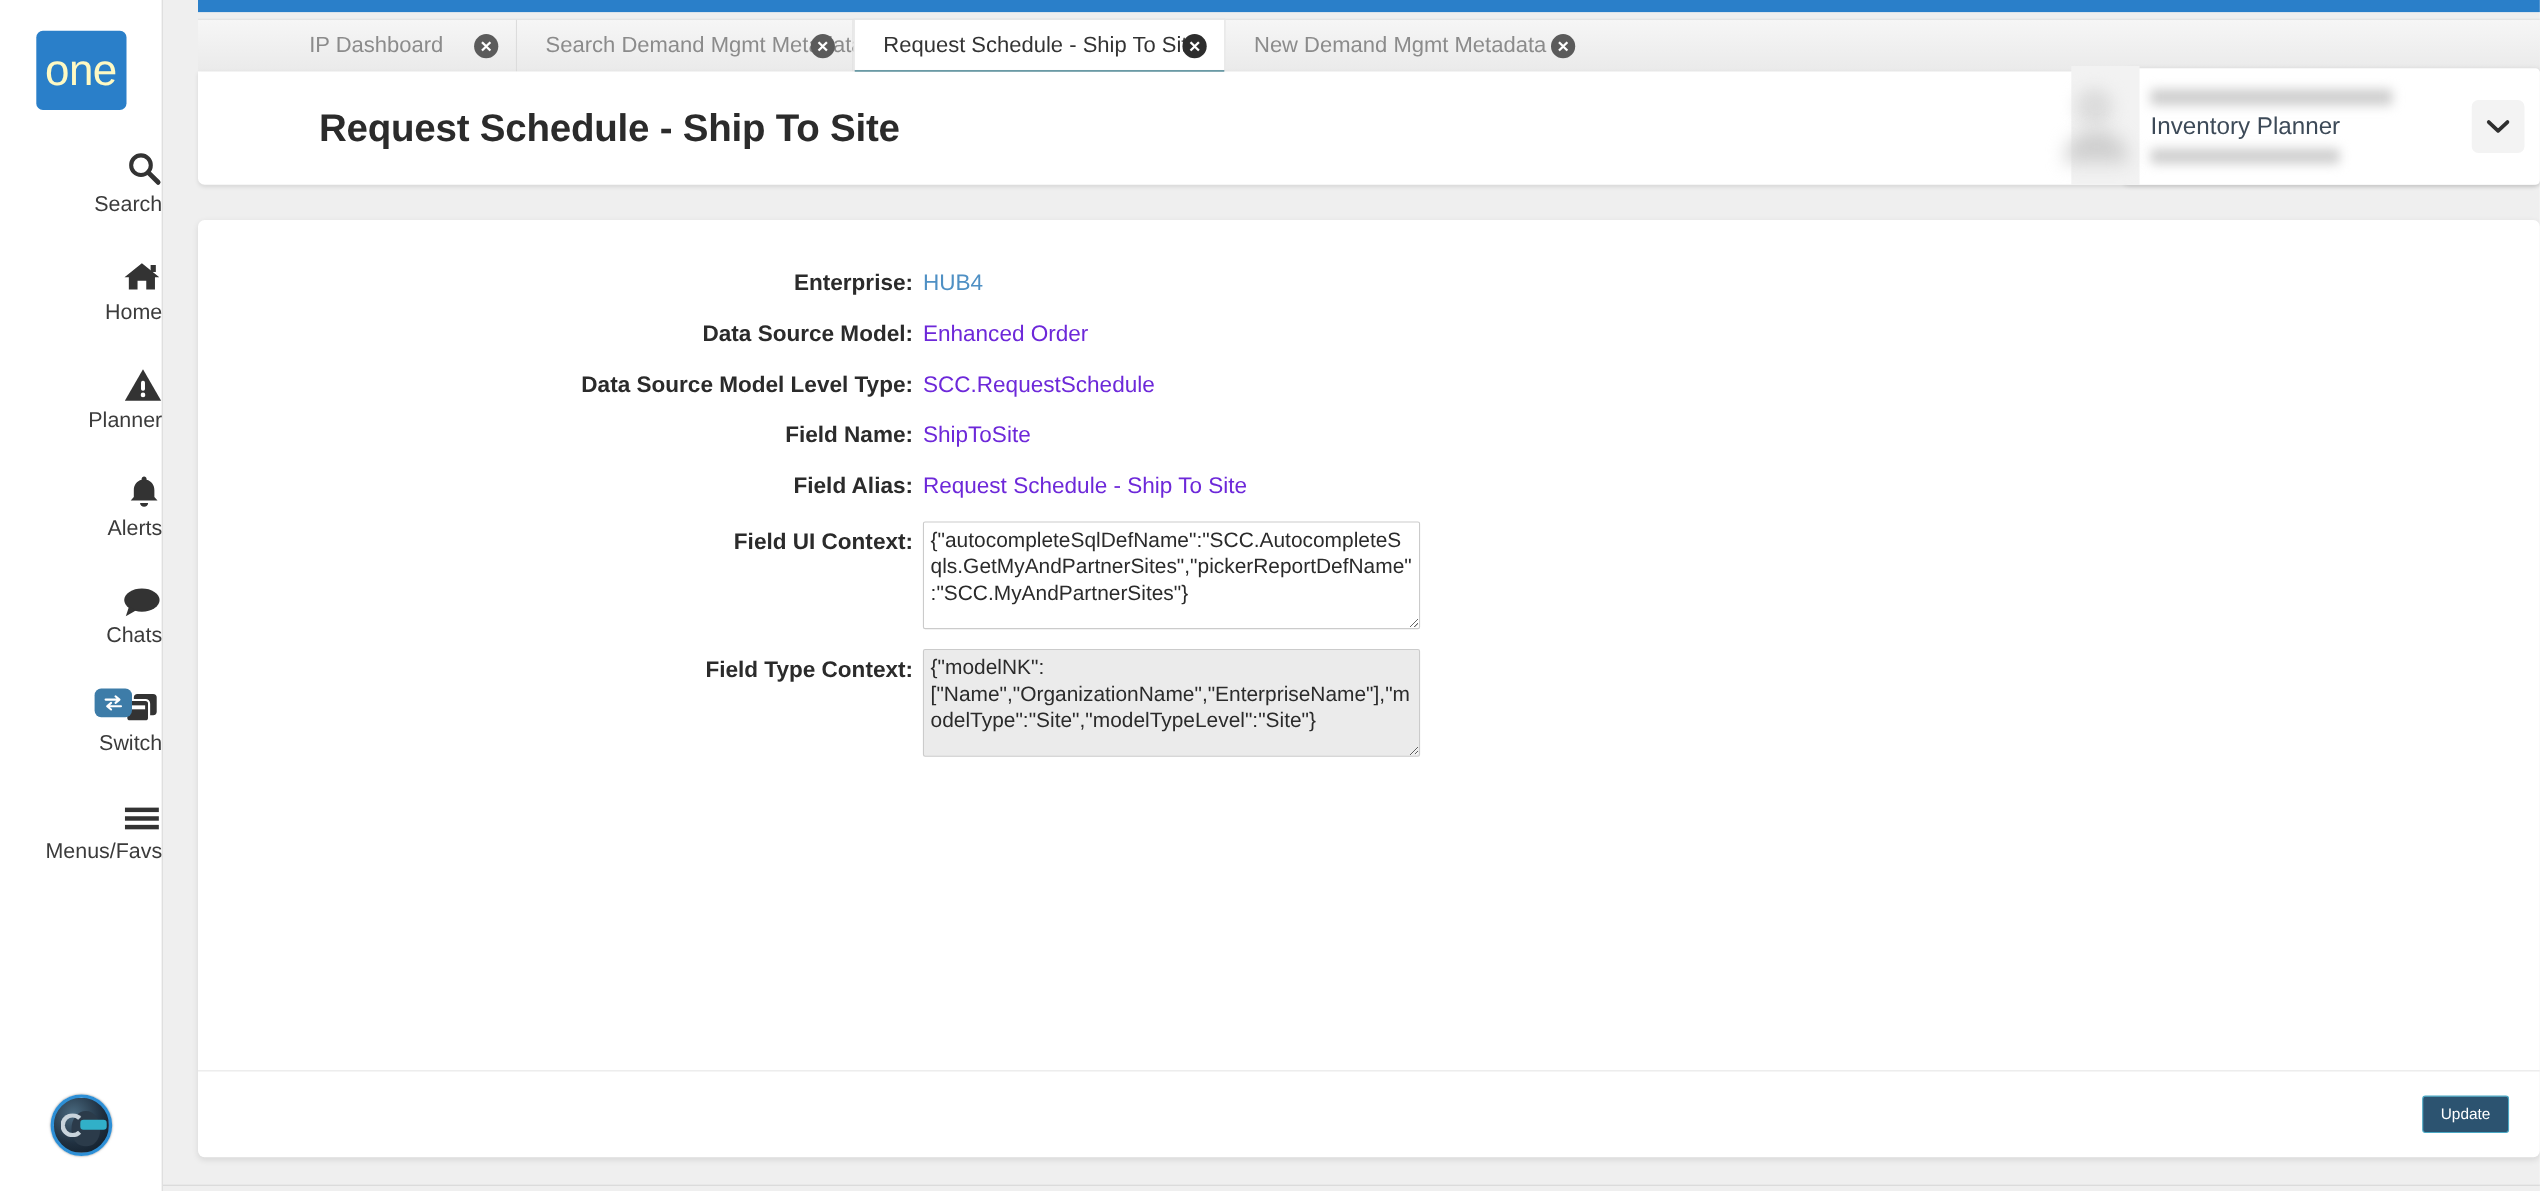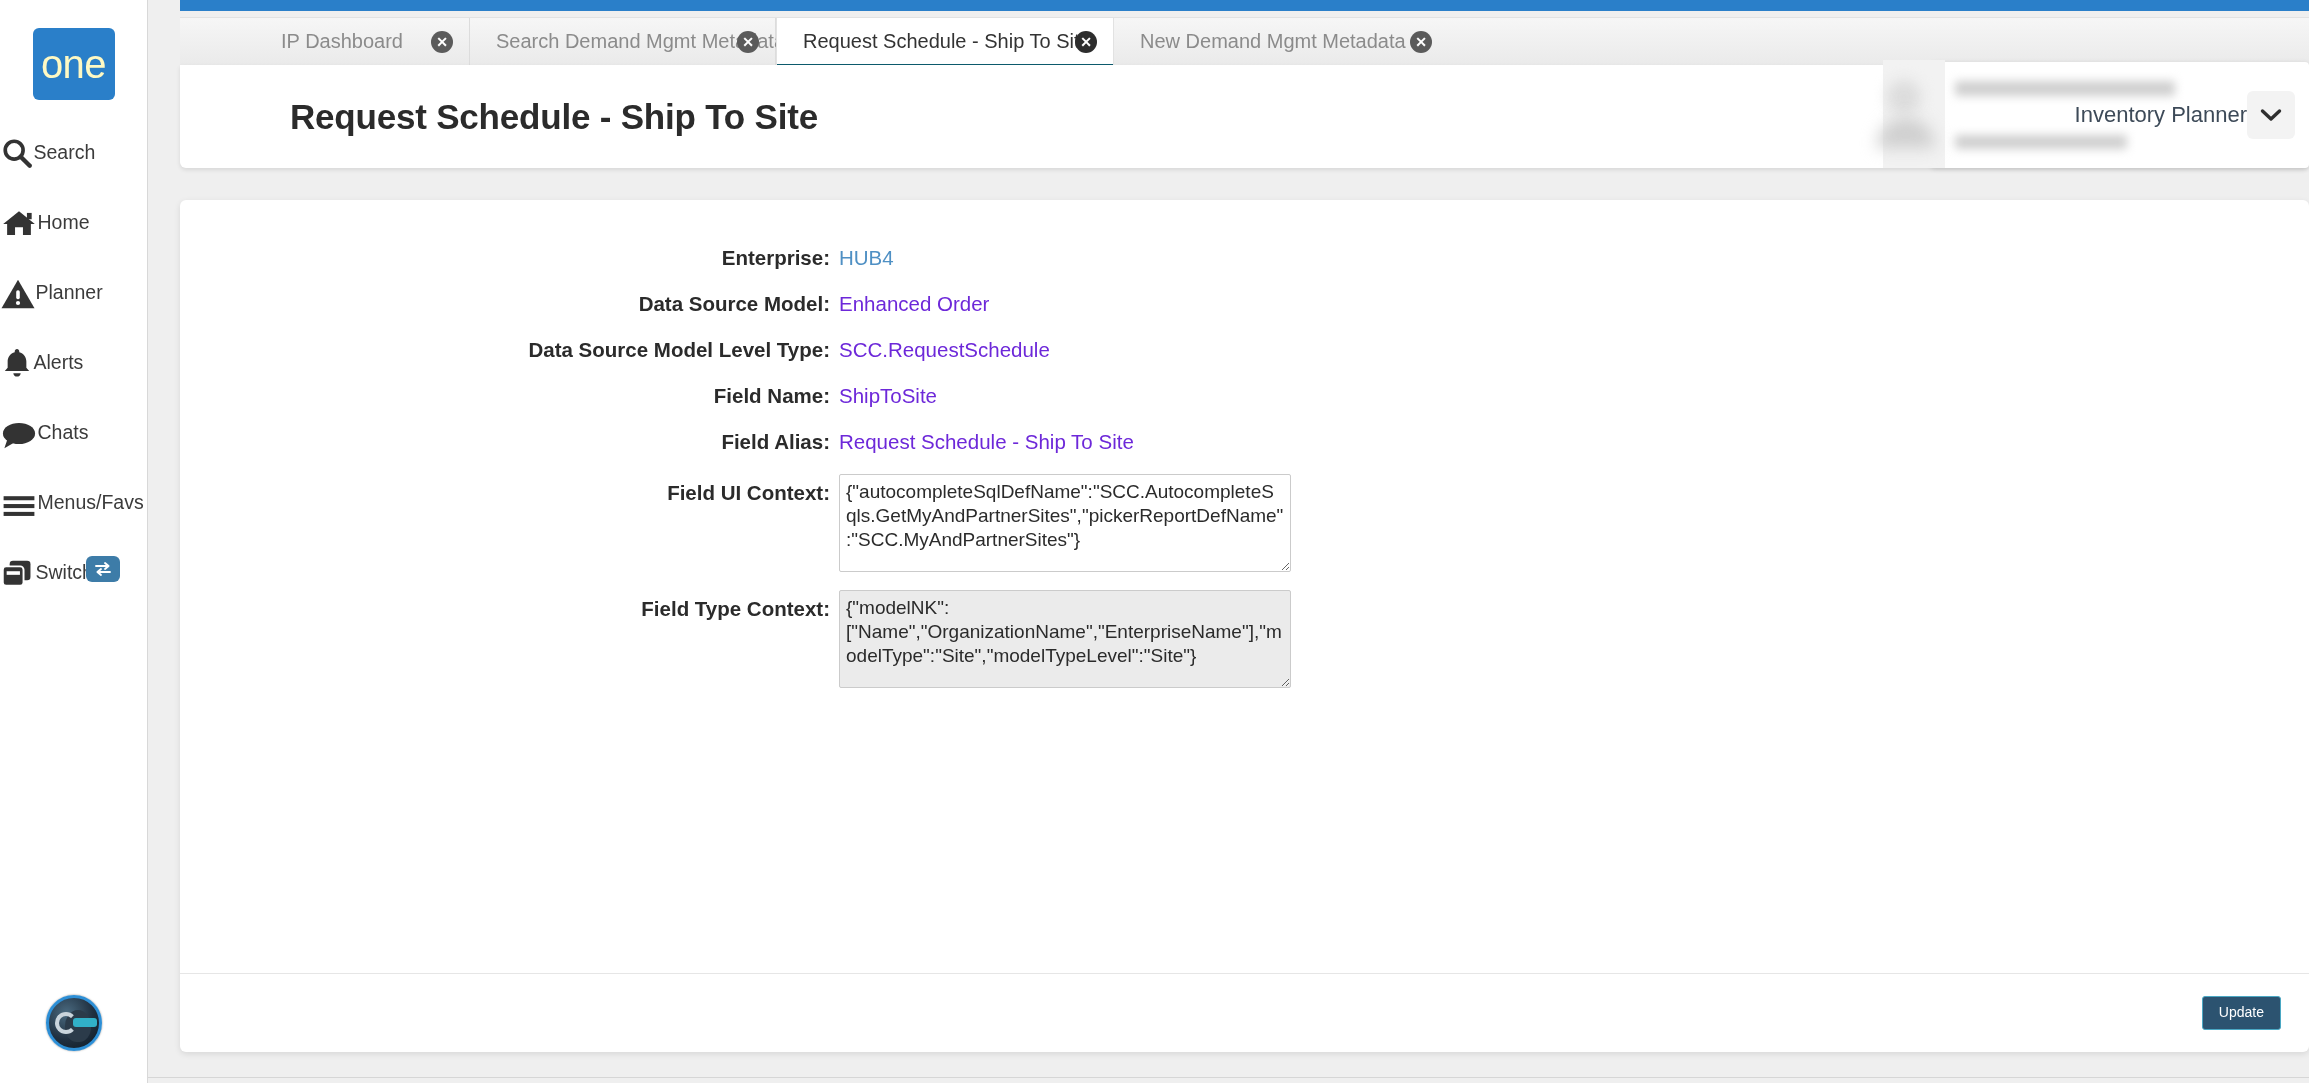--- a/index.html
+++ b/index.html
@@ -38,22 +38,22 @@
     display: flex; align-items: center; justify-content: center;
     color: #fef9c3;
     font-size: 40px;
     font-weight: 400;
     letter-spacing: -0.5px;
   }
   .nav-item {
     margin-top: 30px;
     width: 148px;
     display: flex;
-    flex-direction: row;
-    align-items: center;
+    flex-direction: column;
+    align-items: flex-end;
     position: relative;
     cursor: pointer;
   }
   .nav-item .ic { height: 40px; display: flex; align-items: flex-end; justify-content: center; }
   .nav-item .lbl {
     margin-top: 5px;
     font-size: 19.5px;
     color: #3b3b3b;
     font-family: "Liberation Sans", sans-serif;
   }
@@ -247,21 +247,20 @@
     background: #cfcfcf;
     filter: blur(5px);
     border-radius: 3px;
   }
   .blur-name { width: 220px; height: 15px; margin-bottom: 8px; }
   .blur-sub  { width: 172px; height: 14px; margin-top: 9px; }
   .user-role {
     font-size: 22px;
     color: #3d4a58;
     line-height: 1;
-    text-align: right;
   }
   .user-caret {
     width: 48px; height: 48px;
     margin-right: 14px;
     background: #f3f3f3;
     border-radius: 6px;
     display:flex; align-items:center; justify-content:center;
     color:#2f2f2f; font-size: 22px;
     cursor: pointer;
   }
@@ -408,44 +407,44 @@
         <svg width="38" height="30" viewBox="0 0 26 20">
             <ellipse cx="13" cy="9" rx="11" ry="7.2" fill="#333"></ellipse>
             <path d="M5 13 L3 19 L9.5 15.3 Z" fill="#333"></path>
           </svg>
       </span>
       <span class="lbl">Chats</span>
     </div>
 
     <div class="nav-item">
       <span class="ic">
+        <svg width="36" height="32" viewBox="0 0 26 22">
+            <rect x="7" y="1.5" width="15" height="14" rx="2.4" fill="#333"></rect>
+            <rect x="2" y="5.5" width="15" height="14" rx="2.4" fill="#333" stroke="#fff" stroke-width="1.4"></rect>
+            <rect x="4.8" y="9" width="9.6" height="2.6" fill="#fff"></rect>
+          </svg>
+      </span>
+      <span class="switch-badge">
+        <svg width="20" height="16" viewBox="0 0 20 16">
+            <path d="M3 5 H15 M12 2 L15.6 5 L12 8" stroke="#fff" stroke-width="1.9" fill="none" stroke-linecap="round" stroke-linejoin="round"></path>
+            <path d="M17 11 H5 M8 8 L4.4 11 L8 14" stroke="#fff" stroke-width="1.9" fill="none" stroke-linecap="round" stroke-linejoin="round"></path>
+          </svg>
+      </span>
+      <span class="lbl">Switch</span>
+    </div>
+
+    <div class="nav-item">
+      <span class="ic">
         <svg width="38" height="28" viewBox="0 0 26 20">
             <rect x="2" y="3" width="22" height="2.9" fill="#333"></rect>
             <rect x="2" y="8.6" width="22" height="2.9" fill="#333"></rect>
             <rect x="2" y="14.2" width="22" height="2.9" fill="#333"></rect>
           </svg>
       </span>
       <span class="lbl">Menus/Favs</span>
-    </div>
-
-    <div class="nav-item">
-      <span class="ic">
-        <svg width="36" height="32" viewBox="0 0 26 22">
-            <rect x="7" y="1.5" width="15" height="14" rx="2.4" fill="#333"></rect>
-            <rect x="2" y="5.5" width="15" height="14" rx="2.4" fill="#333" stroke="#fff" stroke-width="1.4"></rect>
-            <rect x="4.8" y="9" width="9.6" height="2.6" fill="#fff"></rect>
-          </svg>
-      </span>
-      <span class="switch-badge">
-        <svg width="20" height="16" viewBox="0 0 20 16">
-            <path d="M3 5 H15 M12 2 L15.6 5 L12 8" stroke="#fff" stroke-width="1.9" fill="none" stroke-linecap="round" stroke-linejoin="round"></path>
-            <path d="M17 11 H5 M8 8 L4.4 11 L8 14" stroke="#fff" stroke-width="1.9" fill="none" stroke-linecap="round" stroke-linejoin="round"></path>
-          </svg>
-      </span>
-      <span class="lbl">Switch</span>
     </div>
 
     <div class="avatar-orb">
       <span class="head"></span>
       <span class="visor"></span>
       <span class="swirl"></span>
     </div>
   </div>
 
   <div id="main">

